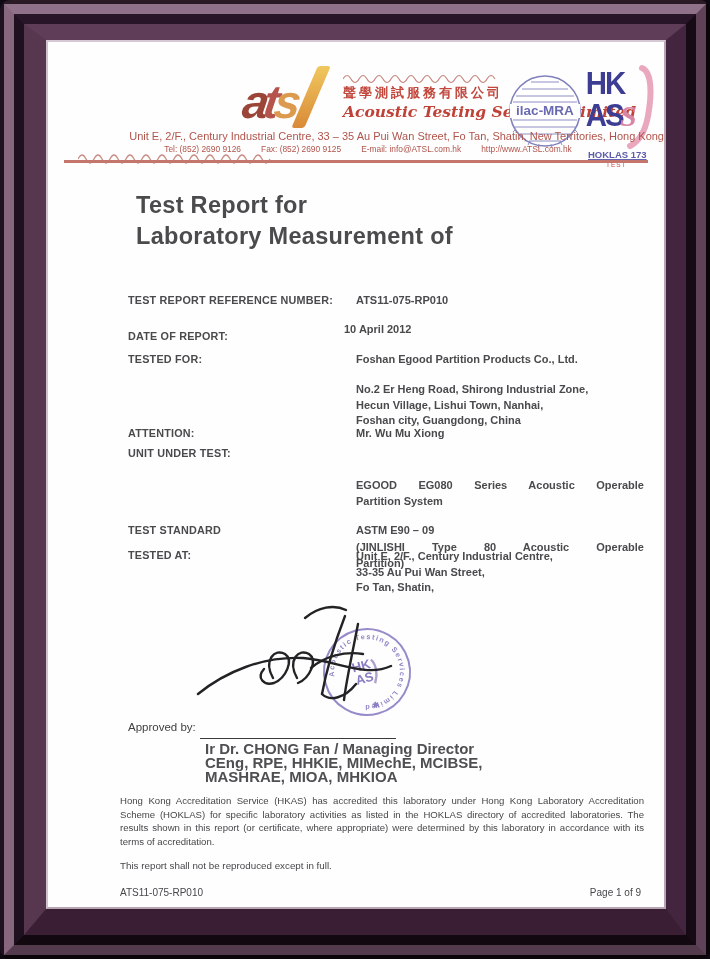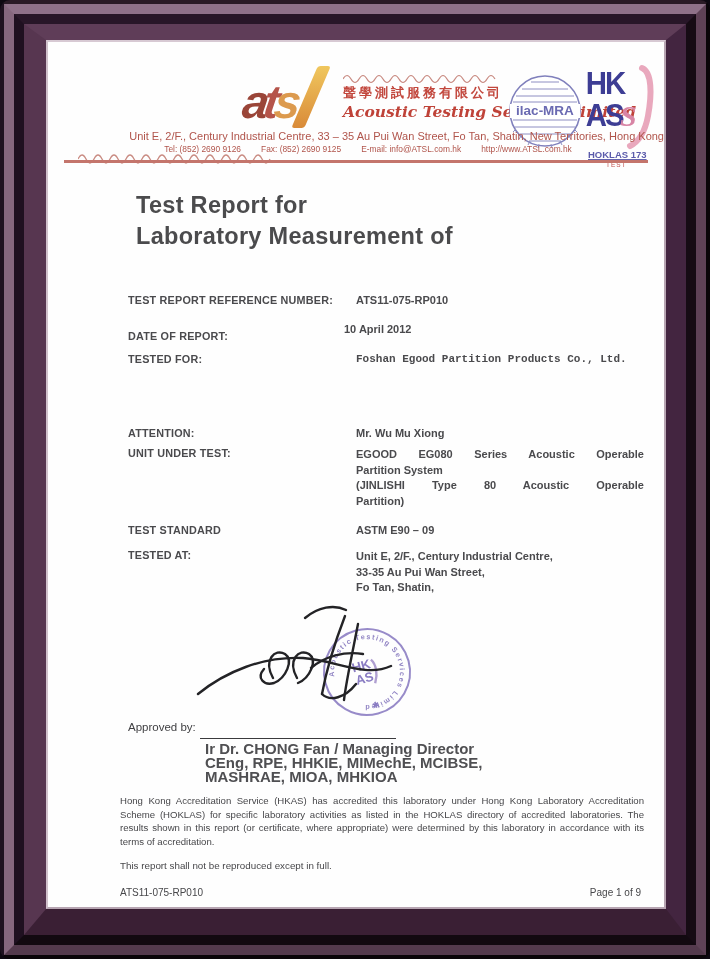--- a/index.html
+++ b/index.html
@@ -20,21 +20,21 @@
   .cjk{font-size:13px;font-weight:bold;letter-spacing:3px;color:#c2473d;white-space:nowrap;}
   .script{font-family:"DejaVu Serif",serif;font-style:italic;font-weight:bold;font-size:15.5px;color:#bf4238;white-space:nowrap;}
   .addr{width:100%;text-align:right;font-size:11px;color:#b0544b;white-space:nowrap;}
   .contact{width:100%;display:flex;justify-content:center;gap:20px;font-size:8.4px;color:#b0544b;white-space:nowrap;}
   .rule{height:2.5px;background:#c4756c;}
   
   .title{font-size:23.5px;font-weight:bold;color:#4b4b4d;line-height:30.5px;letter-spacing:.3px;}
   .lbl{font-size:10.8px;font-weight:bold;color:#4a4a4d;letter-spacing:.2px;white-space:nowrap;}
   .val{font-size:11px;font-weight:bold;color:#4a4a4d;}
   .vlines div{font-size:11px;font-weight:bold;color:#4a4a4d;line-height:15.5px;}
-  .vlines .j{text-align:justify;text-align-last:justify;}
+  .vlines .j{text-align:justify;text-align-last:justify;margin-top:31px;}
   .sigline{border-top:1.5px solid #3a3a3d;}
   .name-lines div{font-size:15px;font-weight:bold;color:#4f4f52;line-height:13.8px;}
   .apl{font-size:11.5px;color:#3f3f42;}
   .fpara{font-size:9.6px;line-height:13.6px;text-align:justify;color:#47474a;}
   .fnote{font-size:9.8px;color:#47474a;}
   .fids{display:flex;justify-content:space-between;font-size:10px;color:#47474a;}
   .wave{display:block;}
 </style>
 </head>
 <body>
@@ -116,21 +116,26 @@
                 <div>Laboratory Measurement of</div>
               </div>
 
   <div class="abs lbl" style="left:80px;top:252px;">TEST REPORT REFERENCE NUMBER:</div>
   <div class="abs val" style="left:308px;top:252px;">ATS11-075-RP010</div>
 
   <div class="abs lbl" style="left:80px;top:288px;">DATE OF REPORT:</div>
   <div class="abs val" style="left:296px;top:281px;">10 April 2012</div>
 
   <div class="abs lbl" style="left:80px;top:311px;">TESTED FOR:</div>
-  <div class="abs val" style="left:308px;top:311px;font-family:Liberation Mono, monospace;">Foshan Egood Partition Products Co., Ltd.</div>
+  <div class="abs val" style="left:308px;top:311px;">Foshan Egood Partition Products Co., Ltd.</div>
+  <div class="abs vlines" style="left:308px;top:340px;width:288px;">
+                <div>No.2 Er Heng Road, Shirong Industrial Zone,</div>
+                <div>Hecun Village, Lishui Town, Nanhai,</div>
+                <div>Foshan city, Guangdong, China</div>
+              </div>
 
   <div class="abs lbl" style="left:80px;top:385px;">ATTENTION:</div>
   <div class="abs val" style="left:308px;top:385px;">Mr. Wu Mu Xiong</div>
 
   <div class="abs lbl" style="left:80px;top:405px;">UNIT UNDER TEST:</div>
   <div class="abs vlines" style="left:308px;top:405px;width:288px;">
                 <div class="j">EGOOD EG080 Series Acoustic Operable</div>
                 <div>Partition System</div>
                 <div class="j">(JINLISHI Type 80 Acoustic Operable</div>
                 <div>Partition)</div>

